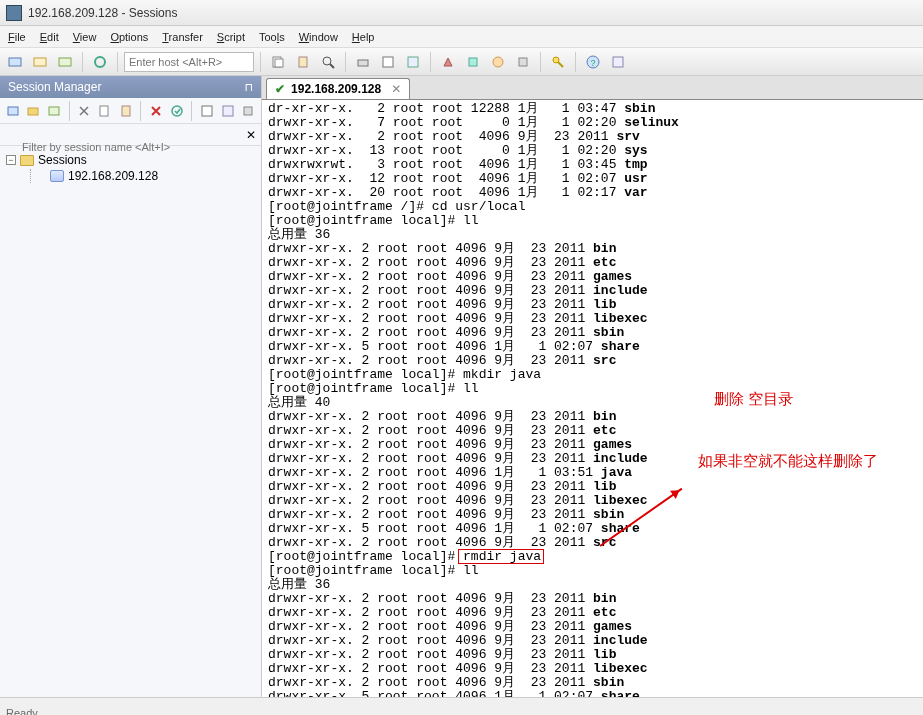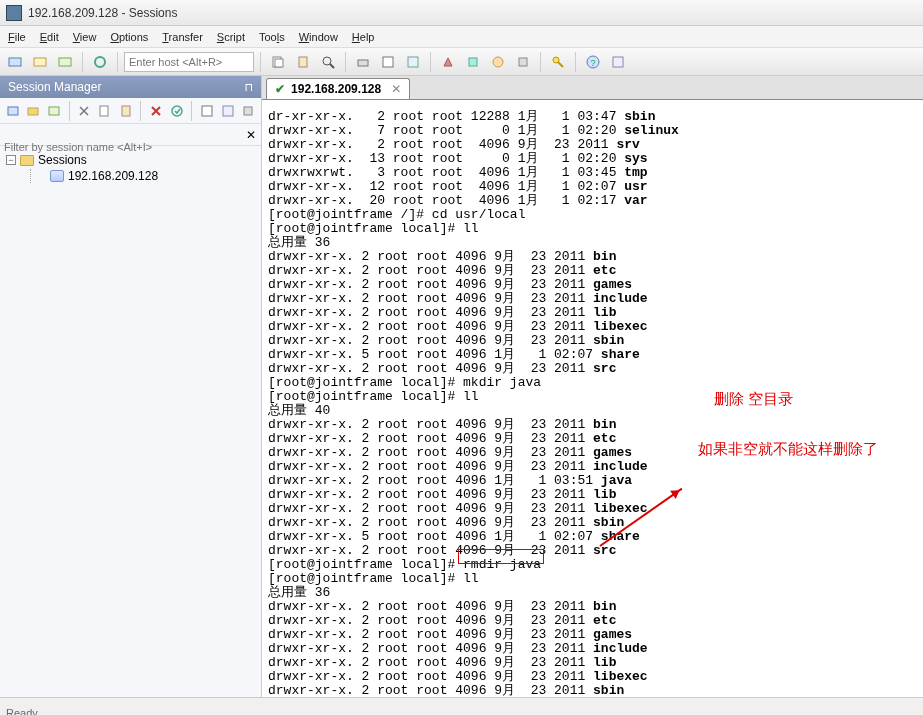--- a/index.html
+++ b/index.html
@@ -12,33 +12,33 @@
 .menubar span u { text-decoration: underline; }
 .toolbar { height: 28px; background: linear-gradient(#fafafa,#e6e6e6); border-bottom: 1px solid #ccc; display: flex; align-items: center; padding: 0 4px; gap: 3px; }
 .tbtn { width: 22px; height: 22px; border: 1px solid transparent; display: flex; align-items: center; justify-content: center; font-size: 11px; }
 .tsep { width: 1px; height: 20px; background: #ccc; margin: 0 3px; }
 .hostbox { width: 130px; height: 20px; border: 1px solid #bbb; background: #fff; font-size: 11px; color: #888; padding: 2px 4px; }
 .mainrow { display: flex; height: calc(100% - 26px - 22px - 28px - 18px); }
 .sidepanel { width: 262px; background: #f6f7fa; border-right: 1px solid #ccc; display: flex; flex-direction: column; }
 .sidetitle { height: 22px; background: linear-gradient(#8ea0c4,#7a8eb0); color: #fff; font-size: 12px; padding: 3px 8px; display: flex; justify-content: space-between; align-items: center; }
 .sidetoolbar { height: 26px; display: flex; align-items: center; gap: 3px; padding: 0 4px; border-bottom: 1px solid #ddd; }
 .filterbox { height: 22px; border-bottom: 1px solid #ddd; display: flex; align-items: center; }
-.filterbox input { flex: 1; border: none; background: transparent; font-size: 11px; color: #888; padding: 2px 4px; outline: none; margin-top: 24px; }
+.filterbox input { flex: 1; border: none; background: transparent; font-size: 11px; color: #888; padding: 2px 22px; outline: none; margin-top: 24px; }
 .tree { padding: 6px; font-size: 12px; }
 .tree-row { display: flex; align-items: center; gap: 4px; padding: 1px 0; }
 .tree-indent { width: 16px; display: inline-block; }
 .expander { width: 10px; height: 10px; border: 1px solid #888; display: inline-flex; align-items: center; justify-content: center; font-size: 9px; line-height: 1; color: #555; background: #fff; }
 .foldericon { width: 14px; height: 11px; background: #f2d778; border: 1px solid #caa244; border-radius: 1px; }
 .sessicon { width: 14px; height: 12px; background: linear-gradient(#dfe9ff,#b9ccfa); border: 1px solid #7a96d0; border-radius: 2px; }
 .termarea { flex: 1; background: #bfc3c9; display: flex; flex-direction: column; }
 .tabs { height: 24px; background: #e2e2e2; display: flex; align-items: flex-end; padding: 0 4px; border-bottom: 1px solid #888; }
 .tab { background: #fff; border: 1px solid #888; border-bottom: none; padding: 3px 8px; display: flex; align-items: center; gap: 6px; font-size: 12px; border-radius: 3px 3px 0 0; }
 .tab .dot { color: #2a8a2a; font-weight: bold; }
 .tab .x { color: #888; font-size: 12px; margin-left: 4px; }
-.terminal { flex: 1; background: #fff; padding: 10px 6px 4px 6px; font-family: "Courier New", monospace; font-size: 13px; line-height: 14px; color: #000; white-space: pre; overflow: hidden; position: relative; }
+.terminal { flex: 1; background: #fff; padding: 2px 6px 4px 6px; font-family: "Courier New", monospace; font-size: 13px; line-height: 14px; color: #000; white-space: pre; overflow: hidden; position: relative; }
 .terminal b { font-weight: bold; }
 .annot { position: absolute; color: #d00; font-family: "Microsoft YaHei", sans-serif; font-size: 15px; line-height: 18px; }
 .redbox { position: absolute; border: 1.5px solid #d00; }
 .arrow { position: absolute; width: 60px; height: 2px; background: #d00; transform-origin: left center; }
 .arrow::after { content: ""; position: absolute; right: -2px; top: -4px; border: 5px solid transparent; border-left: 8px solid #d00; }
 .statusbar { height: 30px; background: #f0f0f0; border-top: 1px solid #ccc; font-size: 11px; color: #666; display: flex; align-items: center; padding: 0 6px; justify-content: space-between; }
 .sb-icon { width: 20px; height: 16px; display: flex; align-items: center; justify-content: center; }
 svg { display: block; }
 </style>
 </head>
@@ -254,21 +254,21 @@
         <span class="dot">✔</span>
         <b>192.168.209.128</b>
         <span class="x">✕</span>
       </div>
     </div>
     <div class="terminal" id="term"><div>dr-xr-xr-x.   2 root root 12288 1月   1 03:47 <b>sbin</b></div><div>drwxr-xr-x.   7 root root     0 1月   1 02:20 <b>selinux</b></div><div>drwxr-xr-x.   2 root root  4096 9月  23 2011 <b>srv</b></div><div>drwxr-xr-x.  13 root root     0 1月   1 02:20 <b>sys</b></div><div>drwxrwxrwt.   3 root root  4096 1月   1 03:45 <b>tmp</b></div><div>drwxr-xr-x.  12 root root  4096 1月   1 02:07 <b>usr</b></div><div>drwxr-xr-x.  20 root root  4096 1月   1 02:17 <b>var</b></div><div>[root@jointframe /]# cd usr/local</div><div>[root@jointframe local]# ll</div><div>总用量 36</div><div>drwxr-xr-x. 2 root root 4096 9月  23 2011 <b>bin</b></div><div>drwxr-xr-x. 2 root root 4096 9月  23 2011 <b>etc</b></div><div>drwxr-xr-x. 2 root root 4096 9月  23 2011 <b>games</b></div><div>drwxr-xr-x. 2 root root 4096 9月  23 2011 <b>include</b></div><div>drwxr-xr-x. 2 root root 4096 9月  23 2011 <b>lib</b></div><div>drwxr-xr-x. 2 root root 4096 9月  23 2011 <b>libexec</b></div><div>drwxr-xr-x. 2 root root 4096 9月  23 2011 <b>sbin</b></div><div>drwxr-xr-x. 5 root root 4096 1月   1 02:07 <b>share</b></div><div>drwxr-xr-x. 2 root root 4096 9月  23 2011 <b>src</b></div><div>[root@jointframe local]# mkdir java</div><div>[root@jointframe local]# ll</div><div>总用量 40</div><div>drwxr-xr-x. 2 root root 4096 9月  23 2011 <b>bin</b></div><div>drwxr-xr-x. 2 root root 4096 9月  23 2011 <b>etc</b></div><div>drwxr-xr-x. 2 root root 4096 9月  23 2011 <b>games</b></div><div>drwxr-xr-x. 2 root root 4096 9月  23 2011 <b>include</b></div><div>drwxr-xr-x. 2 root root 4096 1月   1 03:51 <b>java</b></div><div>drwxr-xr-x. 2 root root 4096 9月  23 2011 <b>lib</b></div><div>drwxr-xr-x. 2 root root 4096 9月  23 2011 <b>libexec</b></div><div>drwxr-xr-x. 2 root root 4096 9月  23 2011 <b>sbin</b></div><div>drwxr-xr-x. 5 root root 4096 1月   1 02:07 <b>share</b></div><div>drwxr-xr-x. 2 root root 4096 9月  23 2011 <b>src</b></div><div>[root@jointframe local]# rmdir java</div><div>[root@jointframe local]# ll</div><div>总用量 36</div><div>drwxr-xr-x. 2 root root 4096 9月  23 2011 <b>bin</b></div><div>drwxr-xr-x. 2 root root 4096 9月  23 2011 <b>etc</b></div><div>drwxr-xr-x. 2 root root 4096 9月  23 2011 <b>games</b></div><div>drwxr-xr-x. 2 root root 4096 9月  23 2011 <b>include</b></div><div>drwxr-xr-x. 2 root root 4096 9月  23 2011 <b>lib</b></div><div>drwxr-xr-x. 2 root root 4096 9月  23 2011 <b>libexec</b></div><div>drwxr-xr-x. 2 root root 4096 9月  23 2011 <b>sbin</b></div><div>drwxr-xr-x. 5 root root 4096 1月   1 02:07 <b>share</b></div>
       
       <div class="redbox" style="left:196px; top:449px; width:86px; height:15px;"></div>
       <div class="arrow" style="left:338px; top:445px; width:100px; transform:rotate(-35deg);"></div>
       <div class="annot" style="left:452px; top:290px;">删除 空目录</div>
-      <div class="annot" style="left:436px; top:340px; width:170px;">如果非空就不能这样删除了</div>
+      <div class="annot" style="left:436px; top:352px; width:170px;">如果非空就不能这样删除了</div>
     </div>
   </div>
 </div>
 
 <div class="statusbar">
   <span>Ready</span>
   <span></span>
 </div>
 
 </body></html>

